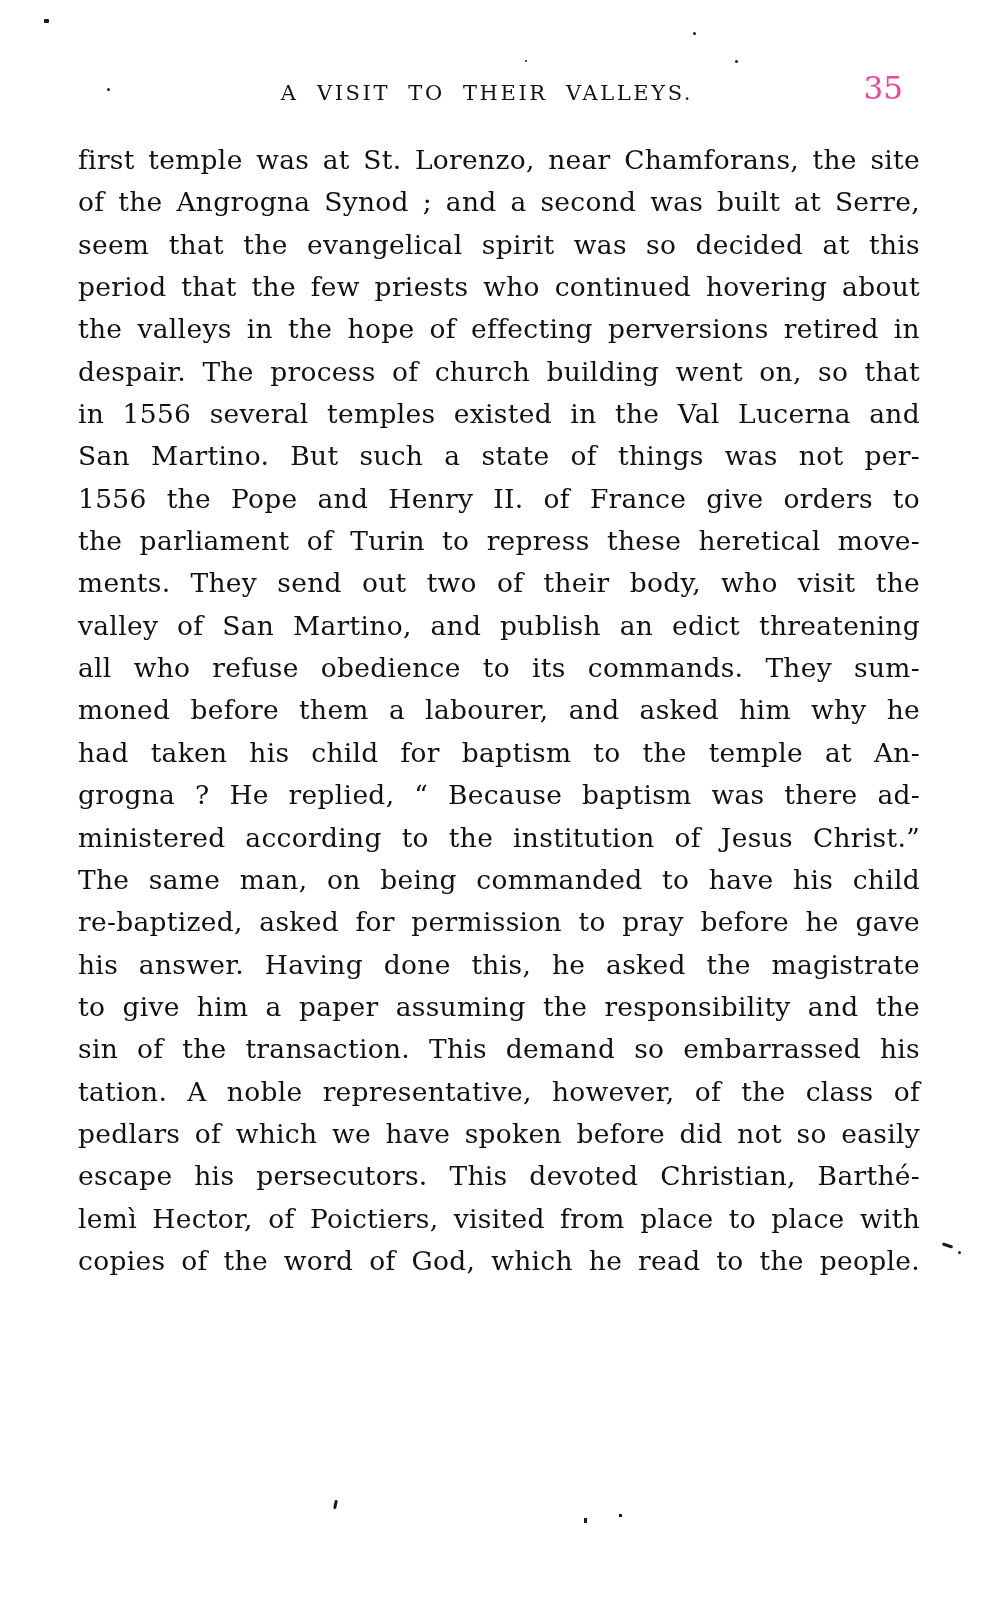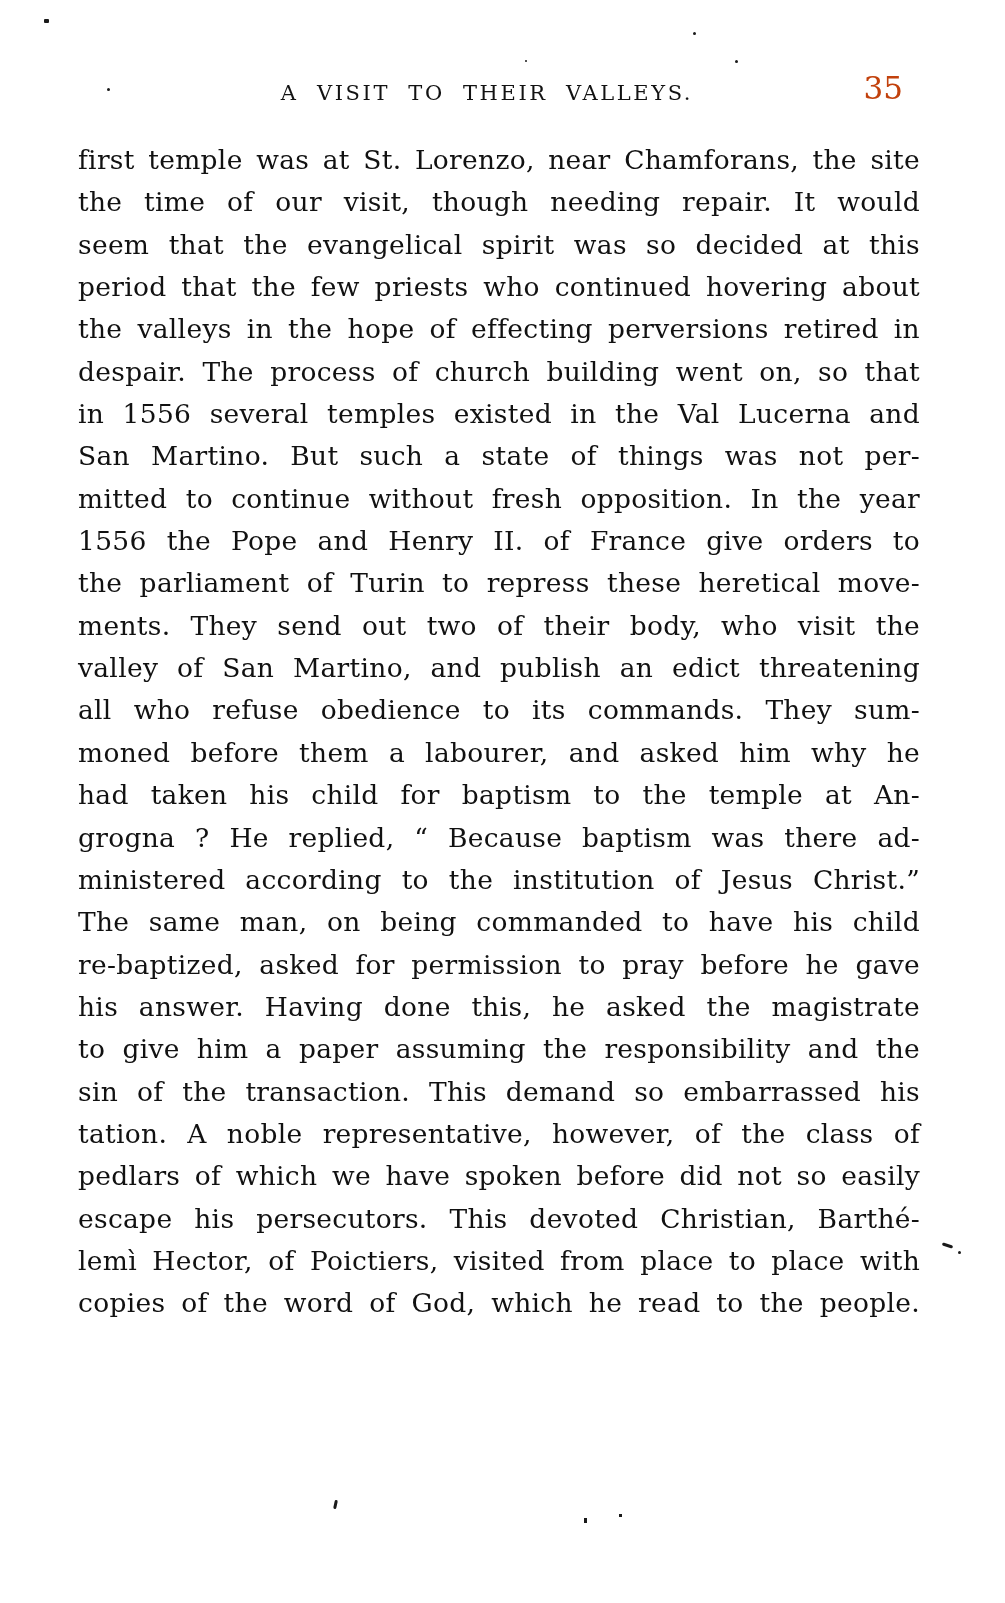--- a/index.html
+++ b/index.html
@@ -33,21 +33,21 @@
     letter-spacing: 2.6px;
     word-spacing: 9px;
     white-space: nowrap;
     color: #121212;
   }
   .page-number {
     position: absolute;
     right: 17px;
     top: -4px;
     font-size: 31px;
-    color: #c2410c;
+    color: #ec4899;
   }
   
   .body-text {
     position: absolute;
     top: 139px;
     left: 78px;
     width: 842px;
     font-size: 26.5px;
     line-height: 42.35px;
     letter-spacing: 0.3px;
@@ -81,28 +81,27 @@
 
 <div class="page">
 
   <div class="header">
     <span class="running-head">A VISIT TO THEIR VALLEYS.</span>
     <span class="page-number">35</span>
   </div>
 
   <div class="body-text">
     <div class="line">first temple was at St. Lorenzo, near Chamforans, the site</div>
-    <div class="line">the time of our visit, though needing repair.  It would</div>
+    <div class="line">of the Angrogna Synod ; and a second was built at Serre,</div>
     <div class="line">seem that the evangelical spirit was so decided at this</div>
     <div class="line">period that the few priests who continued hovering about</div>
     <div class="line">the valleys in the hope of effecting perversions retired in</div>
     <div class="line">despair.  The process of church building went on, so that</div>
     <div class="line">in 1556 several temples existed in the Val Lucerna and</div>
     <div class="line">San Martino.  But such a state of things was not per-</div>
-    <div class="line">mitted to continue without fresh opposition.  In the year</div>
     <div class="line">1556 the Pope and Henry II. of France give orders to</div>
     <div class="line">the parliament of Turin to repress these heretical move-</div>
     <div class="line">ments.  They send out two of their body, who visit the</div>
     <div class="line">valley of San Martino, and publish an edict threatening</div>
     <div class="line">all who refuse obedience to its commands.  They sum-</div>
     <div class="line">moned before them a labourer, and asked him why he</div>
     <div class="line">had taken his child for baptism to the temple at An-</div>
     <div class="line">grogna ?  He replied, “ Because baptism was there ad-</div>
     <div class="line">ministered according to the institution of Jesus Christ.”</div>
     <div class="line">The same man, on being commanded to have his child</div>

